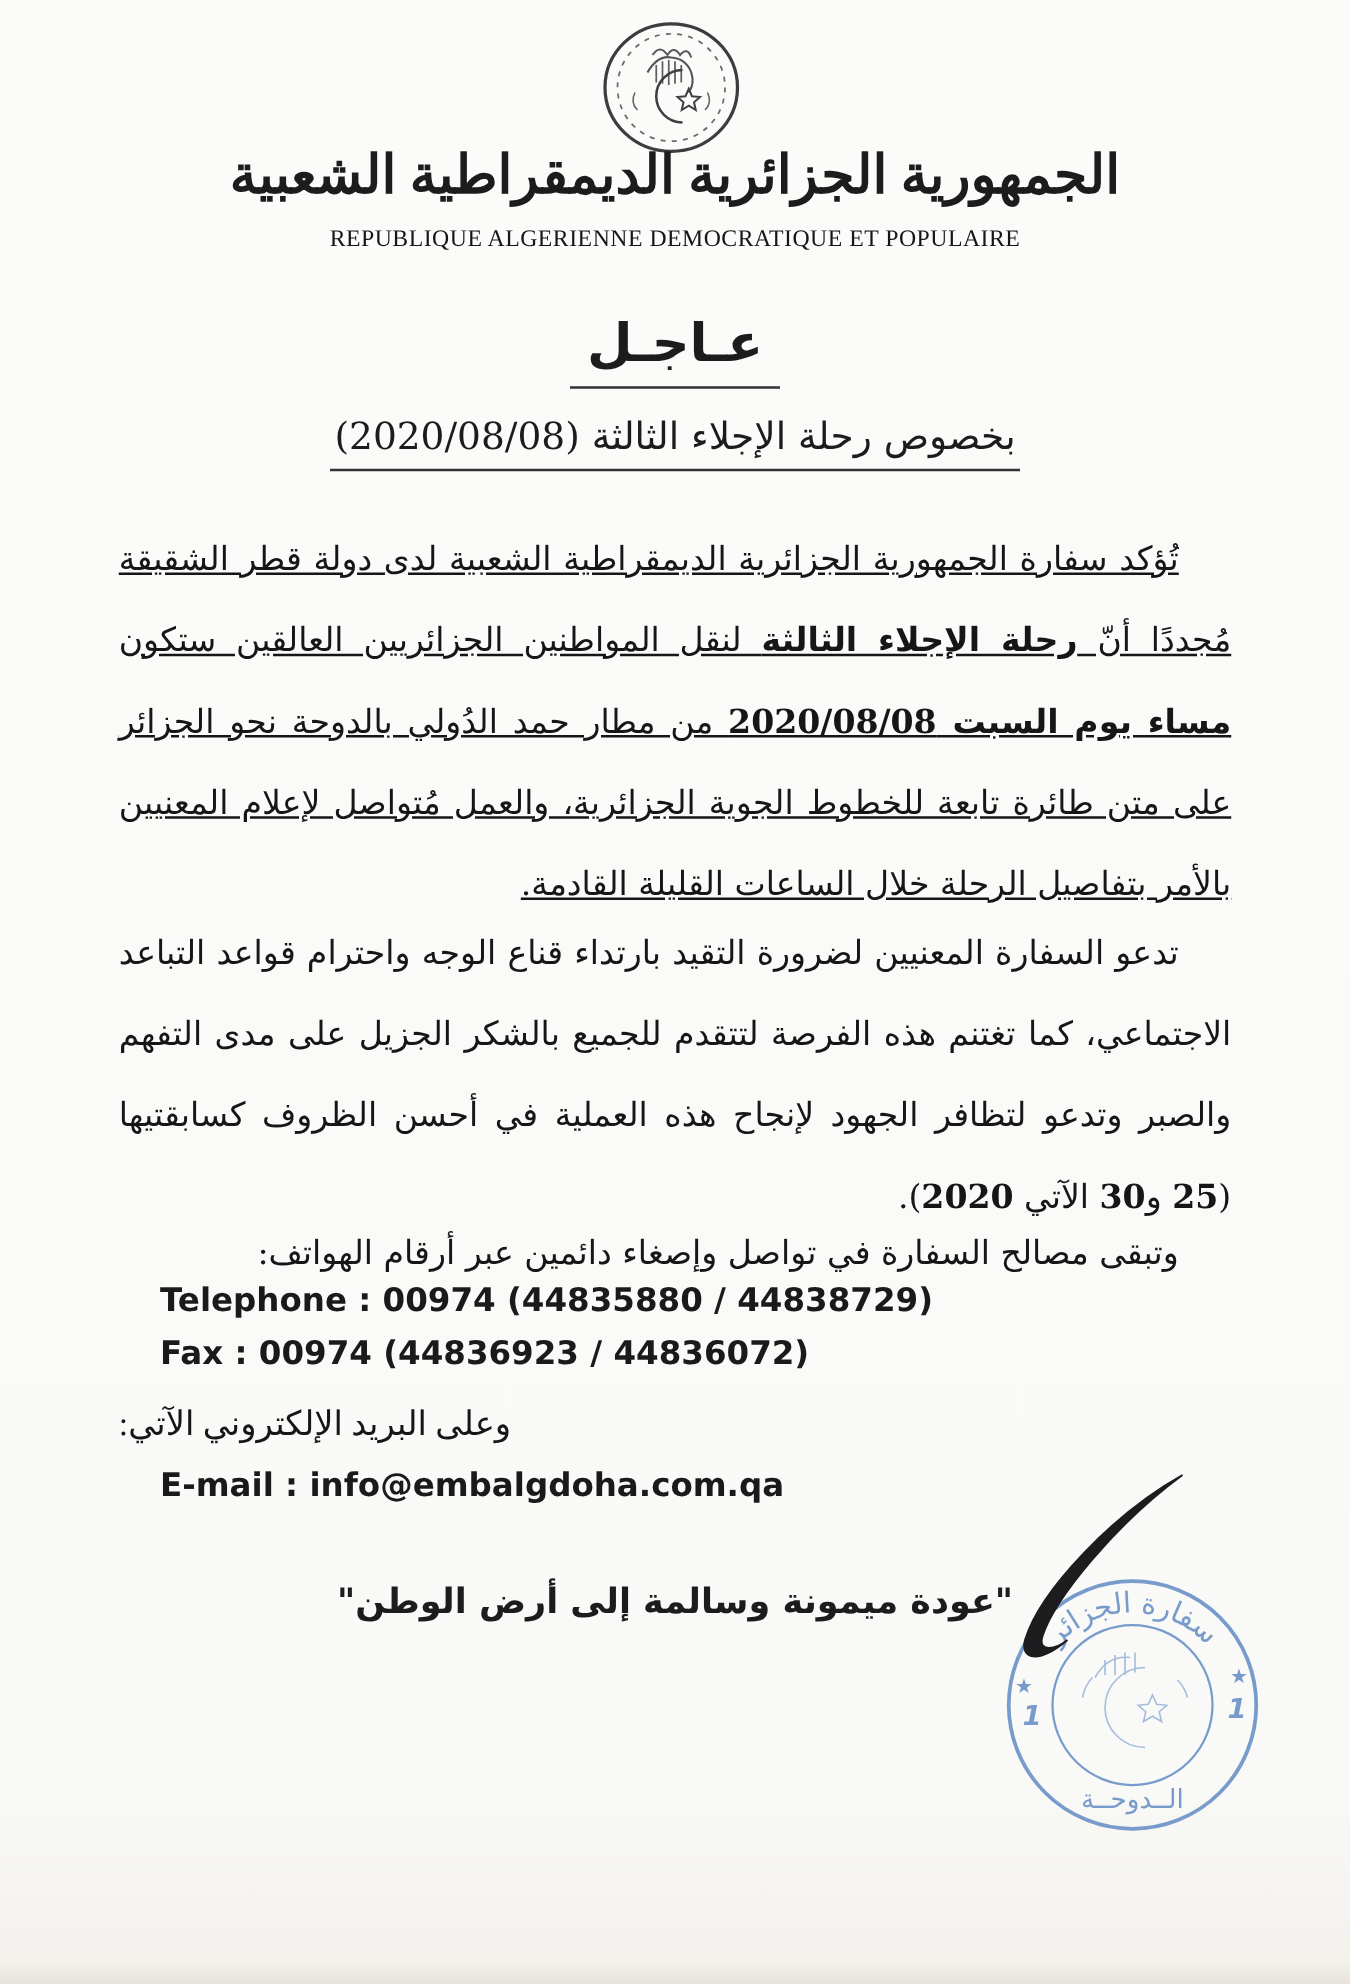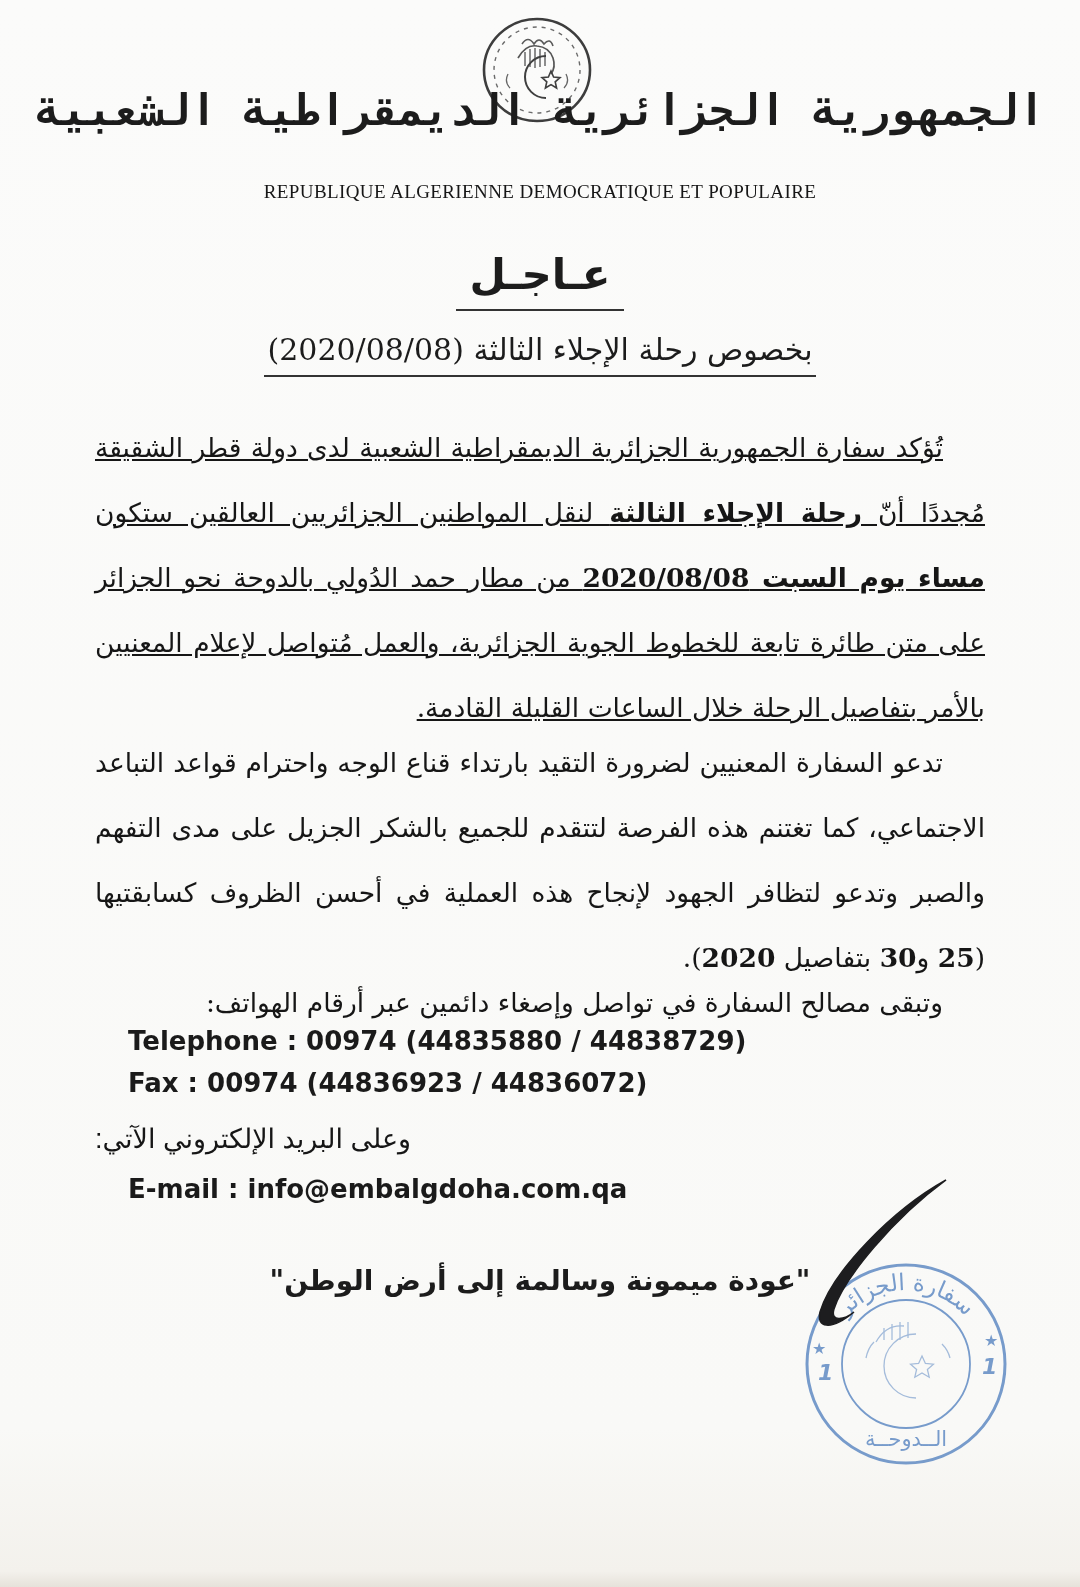--- a/index.html
+++ b/index.html
@@ -10,22 +10,22 @@
     background:linear-gradient(180deg,#fbfbfa 0%,#f9f9f7 90%,#f3f1ec 99%,#e6e2da 100%);
     overflow:hidden;
     font-family:"DejaVu Sans",sans-serif;
     color:#1c1c1c;
   }
   .abs{position:absolute;}
   .center{left:0;width:100%;text-align:center;}
 
   
   .seal{left:478px;top:14px;width:118px;height:112px;}
-  .title-ar{top:85px;font-size:43px;font-weight:bold;direction:rtl;
-    font-family:Liberation Mono, monospace;letter-spacing:0;text-align:center;}
+  .title-ar{top:114px;font-size:43px;font-weight:bold;direction:rtl;
+    font-family:Liberation Serif, serif;letter-spacing:0;text-align:center;}
   .title-fr{top:181px;font-size:19px;font-family:"Liberation Serif","DejaVu Serif",serif;
     letter-spacing:.4px;color:#161616;}
   .embassy-row{top:211px;left:120px;right:26px;display:flex;
     justify-content:space-between;align-items:flex-start;}
   .embassy-fr{font-family:"Liberation Serif","DejaVu Serif",serif;font-size:22px;color:#141414;}
   .embassy-ar{direction:rtl;font-size:20px;color:#2a2a2a;font-family:"DejaVu Sans",sans-serif;}
 
   
   .urgent{top:250px;text-align:center;}
   .urgent span{display:inline-block;font-size:42px;font-weight:bold;direction:rtl;
@@ -44,21 +44,21 @@
   .p1{top:388px;text-indent:42px;text-decoration:underline;}
   .p2{top:703px;text-indent:42px;}
   .p3{top:943px;text-indent:42px;text-align:right;}
 
   
   .contact{left:128px;font-size:26px;font-weight:bold;color:#1a1a1a;
     font-family:"DejaVu Sans","Liberation Sans",sans-serif;}
   .tel{top:1026px;}
   .fax{top:1068px;text-align:center;}
   .email-intro{top:1114px;left:95px;width:840px;direction:rtl;text-align:left;
-    font-size:27px;color:#161616;font-family:Liberation Sans, sans-serif;line-height:50px;}
+    font-size:27px;color:#161616;font-family:Liberation Serif, serif;line-height:50px;}
   .email{top:1174px;}
 
   
   .closing{top:1264px;font-size:28px;font-weight:bold;direction:rtl;
     font-family:"DejaVu Serif","DejaVu Sans",serif;}
 
   
   .stamp{left:800px;top:1258px;width:212px;height:212px;}
   .signature{left:770px;top:1172px;width:210px;height:175px;}
 </style>
@@ -85,21 +85,21 @@
   <div class="abs center urgent">
     <span>عـاجـل</span>
   </div>
 
   <div class="abs center subject">
     <span>بخصوص رحلة الإجلاء الثالثة (2020/08/08)</span>
   </div>
 
   <p class="abs para p1"><span>تُؤكد سفارة الجمهورية الجزائرية الديمقراطية الشعبية لدى دولة قطر الشقيقة مُجددًا أنّ </span><b>رحلة الإجلاء الثالثة</b><span> لنقل المواطنين الجزائريين العالقين ستكون </span><b>مساء يوم السبت 2020/08/08</b><span> من مطار حمد الدُولي بالدوحة نحو الجزائر على متن طائرة تابعة للخطوط الجوية الجزائرية، والعمل مُتواصل لإعلام المعنيين بالأمر بتفاصيل الرحلة خلال الساعات القليلة القادمة.</span></p>
 
-  <p class="abs para p2"><span>تدعو السفارة المعنيين لضرورة التقيد بارتداء قناع الوجه واحترام قواعد التباعد الاجتماعي، كما تغتنم هذه الفرصة لتتقدم للجميع بالشكر الجزيل على مدى التفهم والصبر وتدعو لتظافر الجهود لإنجاح هذه العملية في أحسن الظروف كسابقتيها (</span><b>25</b><span> و</span><b>30</b><span> بتفاصيل </span><b>2020</b><span>).</span></p>
+  <p class="abs para p2"><span>تدعو السفارة المعنيين لضرورة التقيد بارتداء قناع الوجه واحترام قواعد التباعد الاجتماعي، كما تغتنم هذه الفرصة لتتقدم للجميع بالشكر الجزيل على مدى التفهم والصبر وتدعو لتظافر الجهود لإنجاح هذه العملية في أحسن الظروف كسابقتيها (</span><b>25</b><span> و</span><b>30</b><span> الآتي </span><b>2020</b><span>).</span></p>
 
   <p class="abs para p3">وتبقى مصالح السفارة في تواصل وإصغاء دائمين عبر أرقام الهواتف:</p>
 
   <div class="abs contact tel">Telephone : 00974 (44835880 / 44838729)</div>
   <div class="abs contact fax">Fax : 00974 (44836923 / 44836072)</div>
   <div class="abs email-intro">وعلى البريد الإلكتروني الآتي:</div>
   <div class="abs contact email">E-mail : info@embalgdoha.com.qa</div>
 
   <div class="abs center closing">"عودة ميمونة وسالمة إلى أرض الوطن"</div>
 

